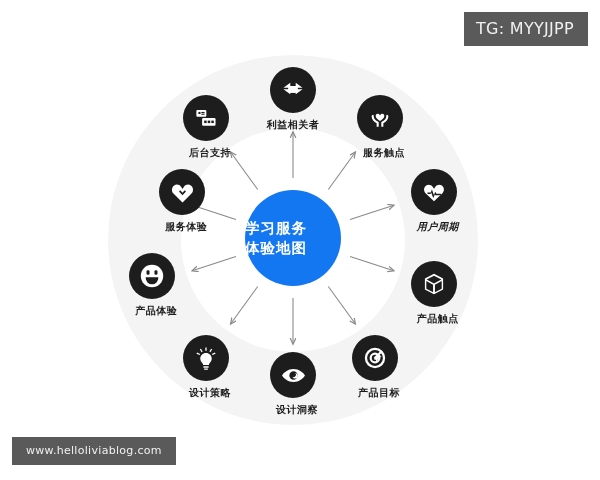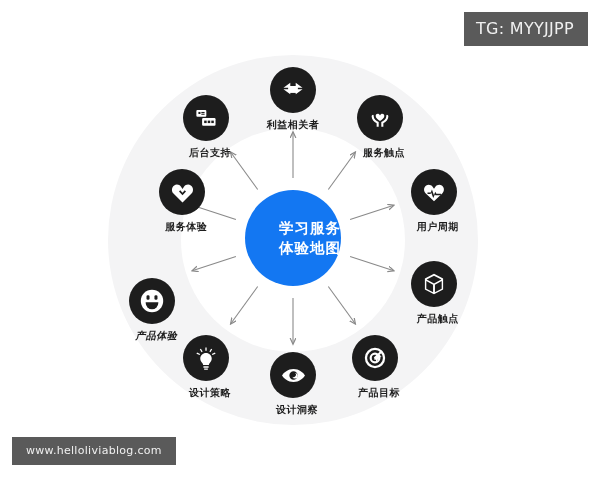--- a/index.html
+++ b/index.html
@@ -33,21 +33,21 @@
     border-radius: 50%;
     background: #ffffff;
   }
 
   
   .hub {
     position: absolute;
     border-radius: 50%;
     background: #1377f2;
     display: flex;
-    align-items: flex-end;
+    align-items: flex-start;
     justify-content: center;
     flex-direction: column;
     box-shadow: 0 0 0 2px rgba(255,255,255,0.9);
   }
   .hub-line {
     color: #ffffff;
     font-size: 14.5px;
     font-weight: bold;
     letter-spacing: 1px;
     line-height: 20px;
@@ -143,21 +143,21 @@
             <path fill="#fff" d="M8.6 9.3h6.8v5.4H8.6z"></path>
           </svg>
         </div><div class="node-label">利益相关者</div></div>
       <div class="node" style="left: 356.992px; top: 95.2655px;"><div class="node-circle" style="background: rgb(29, 29, 29);">
           <svg width="26" height="26" viewBox="0 0 24 24">
             <path fill="#fff" d="M12 9.6c-.9-2.2-4.0-1.9-4.0.6 0 1.8 2.3 3.4 4.0 4.6 1.7-1.2 4.0-2.8 4.0-4.6 0-2.5-3.1-2.8-4.0-.6z"></path>
             <path fill="#fff" d="M5.6 9.1c-.8 0-1.3.7-1.3 1.5 0 2.7 2.1 5.0 4.6 6.3v3.2h1.9v-4.3c-2.3-1.1-4.6-3.0-4.6-5.2 0-.8-.1-1.5-.6-1.5z"></path>
             <path fill="#fff" d="M18.4 9.1c.8 0 1.3.7 1.3 1.5 0 2.7-2.1 5.0-4.6 6.3v3.2h-1.9v-4.3c2.3-1.1 4.6-3.0 4.6-5.2 0-.8.1-1.5.6-1.5z"></path>
           </svg>
         </div><div class="node-label">服务触点</div></div>
-      <div class="node" style="left: 410.756px; top: 169.265px;"><div class="node-circle" style="background: rgb(29, 29, 29);">
+      <div class="node" style="left: 410.756px; top: 169.265px; font-style: italic;"><div class="node-circle" style="background: rgb(29, 29, 29);">
           <svg width="26" height="26" viewBox="0 0 24 24">
             <path fill="#fff" d="M12 20.5 4.2 13.1C2.2 11.1 2.4 7.6 4.8 6.0c2.0-1.3 4.6-.7 5.9 1.1l1.3 1.8 1.3-1.8c1.3-1.8 3.9-2.4 5.9-1.1 2.4 1.6 2.6 5.1.6 7.1z"></path>
             <path fill="#1d1d1d" d="M6.0 12.4h3.0l1.1-2.6 1.8 4.9 1.3-2.9 1.0 1.8h4.2v1.5h-5.1l-.5-.9-1.5 3.3-1.9-5.1-.6 1.5H6.0z"></path>
           </svg>
         </div><div class="node-label">用户周期</div></div>
       <div class="node" style="left: 410.756px; top: 260.735px;"><div class="node-circle" style="background: rgb(29, 29, 29);">
           <svg width="26" height="26" viewBox="0 0 24 24">
             <path fill="#fff" d="M12 2.6 3.6 7.0v10.0L12 21.4l8.4-4.4V7.0z"></path>
             <path fill="#1d1d1d" d="M12 4.3 5.2 7.9 12 11.5l6.8-3.6zM4.9 9.3v7.0l6.3 3.3v-7.0zm14.2 0-6.3 3.3v7.0l6.3-3.3z"></path>
             <path fill="#fff" d="M11.5 12.8h1.0v7.3h-1.0z"></path>
@@ -178,21 +178,21 @@
             <path fill="#fff" d="M13.4 9.7a2.5 2.5 0 1 1-2.4 3.3 2.0 2.0 0 0 0 2.4-3.3z"></path>
           </svg>
         </div><div class="node-label">设计洞察</div></div>
       <div class="node" style="left: 183.008px; top: 334.735px;"><div class="node-circle" style="background: rgb(29, 29, 29);">
           <svg width="26" height="26" viewBox="0 0 24 24">
             <path fill="#fff" d="M12 7.4c-3.0 0-5.3 2.3-5.3 5.1 0 1.9 1.1 3.3 2.0 4.3.4.4.6.9.6 1.4v.3h5.4v-.3c0-.5.2-1.0.6-1.4.9-1.0 2.0-2.4 2.0-4.3 0-2.8-2.3-5.1-5.3-5.1z"></path>
             <path fill="#fff" d="M9.6 19.6h4.8v1.3H9.6zm.7 2.1h3.4v1.1h-3.4z"></path>
             <path fill="#fff" d="M11.4 2.2h1.2v3.1h-1.2zM6.3 4.0l1.0-.6 1.6 2.7-1.0.6zM15.1 6.1l1.6-2.7 1.0.6-1.6 2.7zM3.2 8.0l.5-1.1 2.9 1.3-.5 1.1zM17.4 8.2l2.9-1.3.5 1.1-2.9 1.3z"></path>
           </svg>
         </div><div class="node-label">设计策略</div></div>
-      <div class="node" style="left: 129.244px; top: 278px; font-style: italic;"><div class="node-circle" style="background: rgb(29, 29, 29);">
+      <div class="node" style="left: 129.244px; top: 253px;"><div class="node-circle" style="background: rgb(29, 29, 29);">
           <svg width="28" height="28" viewBox="0 0 24 24">
             <circle cx="12" cy="12" r="9.6" fill="#fff"></circle>
             <rect x="7.3" y="7.0" width="2.6" height="3.9" rx="1.1" fill="#1d1d1d"></rect>
             <rect x="14.1" y="7.0" width="2.6" height="3.9" rx="1.1" fill="#1d1d1d"></rect>
             <path fill="#1d1d1d" d="M6.6 13.0h10.8v.7a5.4 5.4 0 0 1-10.8 0z"></path>
           </svg>
         </div><div class="node-label">产品体验</div></div>
       <div class="node" style="left: 129.244px; top: 169.265px; margin-left: 30px;"><div class="node-circle" style="background: rgb(29, 29, 29);">
           <svg width="27" height="27" viewBox="0 0 24 24">
             <path fill="#fff" d="M12 20.8 4.0 12.9C2.0 10.9 2.2 7.3 4.6 5.7c2.1-1.4 4.8-.7 6.1 1.2l1.3 1.9 1.3-1.9c1.3-1.9 4.0-2.6 6.1-1.2 2.4 1.6 2.6 5.2.6 7.2z"></path>

